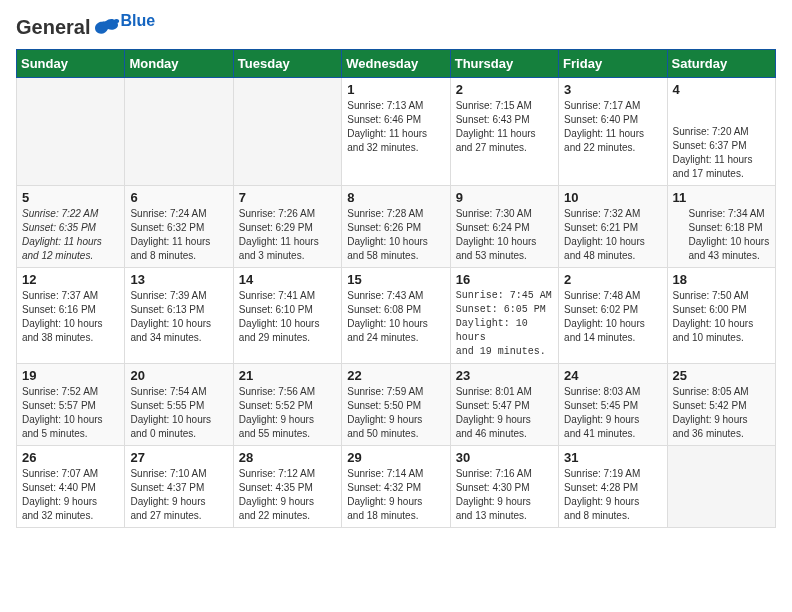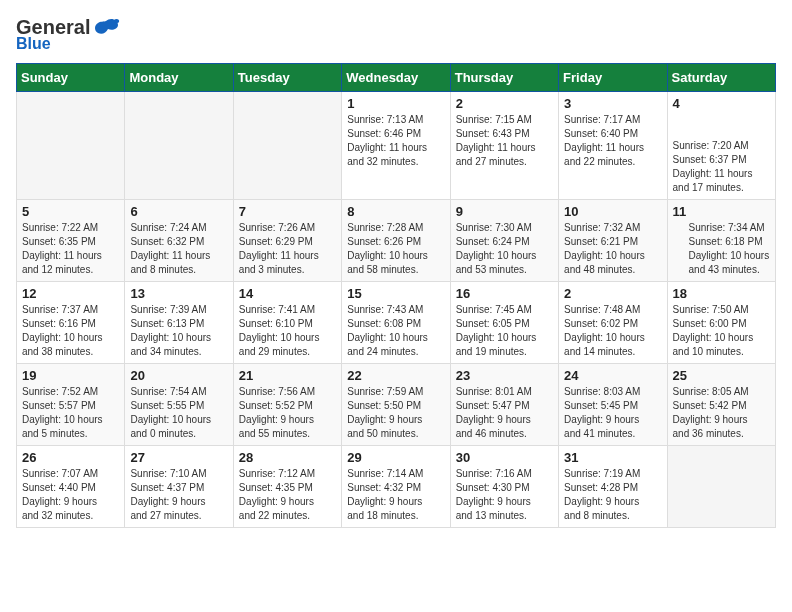--- a/index.html
+++ b/index.html
@@ -11,21 +11,21 @@
       padding: 16px;
     }
     .header-area {
       display: flex;
       align-items: flex-start;
       justify-content: space-between;
       margin-bottom: 10px;
     }
     .logo {
       display: flex;
-      flex-direction: column;
+      flex-direction: row;
       align-items: flex-start;
     }
     .title-area {
       text-align: right;
     }
     .month-title {
       font-size: 36px;
       font-weight: bold;
       color: #222;
       line-height: 1.1;
@@ -143,21 +143,21 @@
           <div class="day-number">4</div>
           <div class="day-info" style="white-space: pre-line; margin-top: 28px;">Sunrise: 7:20 AM
 Sunset: 6:37 PM
 Daylight: 11 hours
 and 17 minutes.</div>
         </td>
       </tr>
       <tr>
         <td>
           <div class="day-number">5</div>
-          <div class="day-info" style="white-space: pre-line;">Sunrise: 7:22 AM
+          <div class="day-info" style="white-space: pre-line; font-style: italic;">Sunrise: 7:22 AM
 Sunset: 6:35 PM
 Daylight: 11 hours
 and 12 minutes.</div>
         </td>
         <td>
           <div class="day-number">6</div>
           <div class="day-info" style="white-space: pre-line;">Sunrise: 7:24 AM
 Sunset: 6:32 PM
 Daylight: 11 hours
 and 8 minutes.</div>
@@ -222,21 +222,21 @@
         </td>
         <td>
           <div class="day-number">15</div>
           <div class="day-info" style="white-space: pre-line;">Sunrise: 7:43 AM
 Sunset: 6:08 PM
 Daylight: 10 hours
 and 24 minutes.</div>
         </td>
         <td>
           <div class="day-number">16</div>
-          <div class="day-info" style="white-space: pre-line;">Sunrise: 7:45 AM
+          <div class="day-info" style="white-space: pre-line; font-family: Liberation Mono, monospace;">Sunrise: 7:45 AM
 Sunset: 6:05 PM
 Daylight: 10 hours
 and 19 minutes.</div>
         </td>
         <td>
           <div class="day-number">2</div>
           <div class="day-info" style="white-space: pre-line;">Sunrise: 7:48 AM
 Sunset: 6:02 PM
 Daylight: 10 hours
 and 14 minutes.</div>

